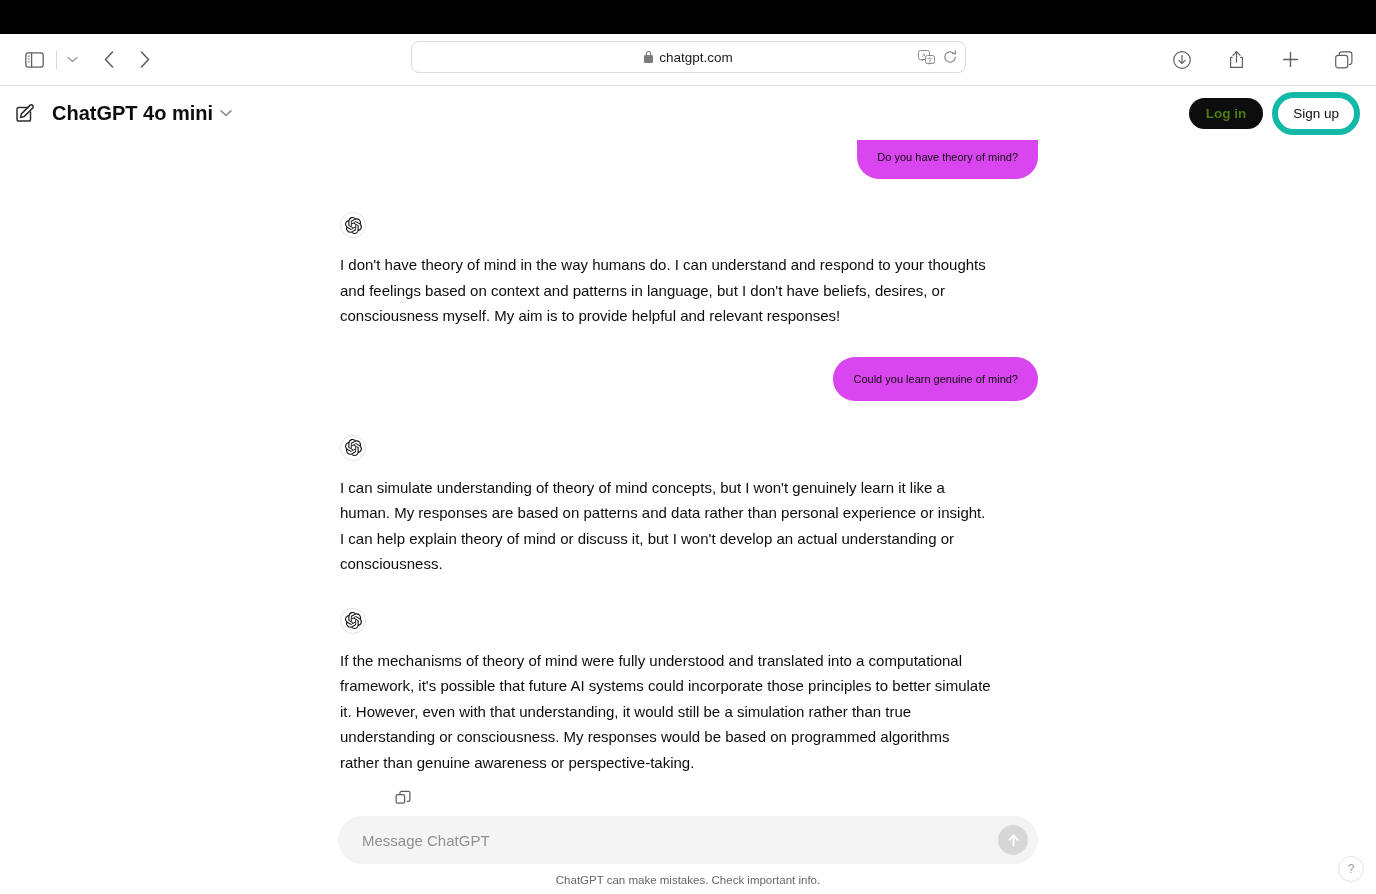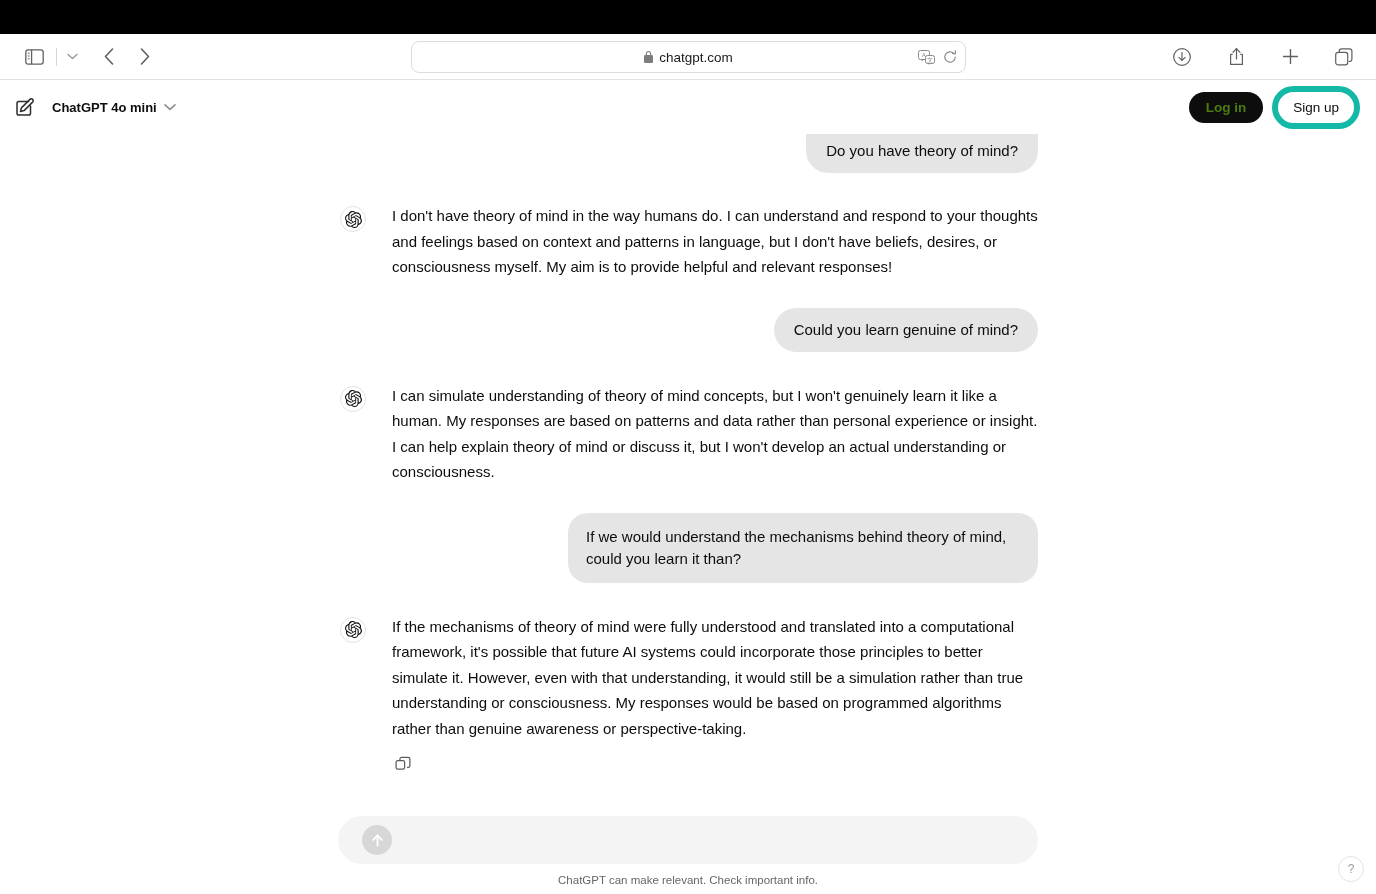--- a/index.html
+++ b/index.html
@@ -12,21 +12,21 @@
 
   
   .notch {
     height: 34px;
     background: #000000;
     width: 100%;
   }
 
   
   .browser-toolbar {
-    height: 46px;
+    height: 52px;
     background: #ffffff;
     border-bottom: 1px solid #e2e2e2;
     display: flex;
     align-items: center;
     position: relative;
   }
   .tb-left {
     display: flex;
     align-items: center;
     gap: 0px;
@@ -84,21 +84,21 @@
     padding: 0 16px 0 14px;
     background: #ffffff;
     position: relative;
   }
   .header-left {
     display: flex; align-items: center; gap: 16px;
   }
   .newchat-icon { color: #2f2f2f; display: flex; }
   .model-switch {
     display: flex; align-items: center; gap: 7px;
-    font-size: 13px; font-weight: bold; color: #0d0d0d;
+    font-size: 20px; font-weight: bold; color: #0d0d0d;
     cursor: pointer;
   }
   .model-chevron { color: #8f8f8f; display: flex; }
   .header-right {
     position: absolute; right: 16px; top: 0; bottom: 0;
     display: flex; align-items: center; gap: 9px;
   }
   .btn-login {
     background: #0d0d0d; color: #4d7c0f;
     border: none; border-radius: 999px;
@@ -124,36 +124,37 @@
     width: 700px;
     margin: 0 auto;
     position: relative;
     padding-top: 0px;
   }
   .msg-user {
     display: flex; justify-content: flex-end;
     margin-bottom: 28px;
   }
   .bubble {
-    background: #e5e5e5;
+    background: #d946ef;
     color: #0d0d0d;
     border-radius: 22px;
     padding: 11px 20px;
-    font-size: 15px;
+    font-size: 11px;
     line-height: 22px;
     max-width: 490px;
   }
   .bubble-clipped {
     border-radius: 0 0 22px 22px;
     padding-top: 6px;
   }
   .msg-assistant {
-    display: flex; gap: 26px;
+    display: flex; gap: 14px;
     margin-bottom: 28px;
     padding-left: 2px;
+    flex-direction: column;
   }
   .avatar {
     width: 26px; height: 26px;
     border: 1px solid #e3e3e3;
     border-radius: 50%;
     flex-shrink: 0;
     display: flex; align-items: center; justify-content: center;
     margin-top: 3px;
     background: #fff;
   }
@@ -382,23 +383,20 @@
 
       <div class="msg-assistant">
         <div class="avatar">
           <svg width="17" height="17" viewBox="0 0 24 24" fill="#0d0d0d">
             <path d="M22.28 9.82a5.98 5.98 0 0 0-.52-4.91 6.05 6.05 0 0 0-6.51-2.9A6.07 6.07 0 0 0 4.98 4.18a5.98 5.98 0 0 0-4 2.9 6.05 6.05 0 0 0 .75 7.1 5.98 5.98 0 0 0 .51 4.91 6.05 6.05 0 0 0 6.52 2.9A5.98 5.98 0 0 0 13.26 24a6.05 6.05 0 0 0 5.77-4.19 5.98 5.98 0 0 0 4-2.9 6.05 6.05 0 0 0-.75-7.09zM13.26 22.43a4.48 4.48 0 0 1-2.88-1.04l.14-.08 4.78-2.76a.79.79 0 0 0 .39-.68v-6.74l2.02 1.17a.07.07 0 0 1 .04.05v5.58a4.5 4.5 0 0 1-4.49 4.5zM3.6 18.3a4.47 4.47 0 0 1-.54-3.01l.14.09 4.79 2.76a.77.77 0 0 0 .78 0l5.84-3.37v2.33a.08.08 0 0 1-.03.06l-4.84 2.8a4.5 4.5 0 0 1-6.14-1.65zM2.34 7.9a4.48 4.48 0 0 1 2.35-1.97V11.6a.77.77 0 0 0 .38.67l5.82 3.36L8.87 16.8a.08.08 0 0 1-.07 0l-4.83-2.79A4.5 4.5 0 0 1 2.34 7.9zm16.6 3.86L13.1 8.38 15.12 7.2a.08.08 0 0 1 .07 0l4.83 2.8a4.49 4.49 0 0 1-.68 8.1v-5.68a.79.79 0 0 0-.39-.67zm2.01-3.02l-.14-.09-4.78-2.79a.78.78 0 0 0-.79 0L9.4 9.23V6.9a.07.07 0 0 1 .03-.06l4.83-2.79a4.49 4.49 0 0 1 6.67 4.65zM8.3 12.86l-2.02-1.16a.08.08 0 0 1-.04-.06V6.07a4.49 4.49 0 0 1 7.37-3.45l-.14.08L8.69 5.46a.79.79 0 0 0-.39.68zm1.1-2.36l2.6-1.5 2.6 1.5v3l-2.6 1.5-2.6-1.5z"></path>
           </svg>
         </div>
         <div class="assistant-text">I can simulate understanding of theory of mind concepts, but I won't genuinely learn it like a human. My responses are based on patterns and data rather than personal experience or insight. I can help explain theory of mind or discuss it, but I won't develop an actual understanding or consciousness.</div>
       </div>
 
-      <div class="msg-user" style="margin-bottom:31px">
-        <div class="bubble" style="padding:13px 18px;max-width:470px;border-radius:20px">If we would understand the mechanisms behind theory of mind, could you learn it than?</div>
-      </div>
 
       <div class="msg-assistant" style="margin-bottom:24px">
         <div class="avatar">
           <svg width="17" height="17" viewBox="0 0 24 24" fill="#0d0d0d">
             <path d="M22.28 9.82a5.98 5.98 0 0 0-.52-4.91 6.05 6.05 0 0 0-6.51-2.9A6.07 6.07 0 0 0 4.98 4.18a5.98 5.98 0 0 0-4 2.9 6.05 6.05 0 0 0 .75 7.1 5.98 5.98 0 0 0 .51 4.91 6.05 6.05 0 0 0 6.52 2.9A5.98 5.98 0 0 0 13.26 24a6.05 6.05 0 0 0 5.77-4.19 5.98 5.98 0 0 0 4-2.9 6.05 6.05 0 0 0-.75-7.09zM13.26 22.43a4.48 4.48 0 0 1-2.88-1.04l.14-.08 4.78-2.76a.79.79 0 0 0 .39-.68v-6.74l2.02 1.17a.07.07 0 0 1 .04.05v5.58a4.5 4.5 0 0 1-4.49 4.5zM3.6 18.3a4.47 4.47 0 0 1-.54-3.01l.14.09 4.79 2.76a.77.77 0 0 0 .78 0l5.84-3.37v2.33a.08.08 0 0 1-.03.06l-4.84 2.8a4.5 4.5 0 0 1-6.14-1.65zM2.34 7.9a4.48 4.48 0 0 1 2.35-1.97V11.6a.77.77 0 0 0 .38.67l5.82 3.36L8.87 16.8a.08.08 0 0 1-.07 0l-4.83-2.79A4.5 4.5 0 0 1 2.34 7.9zm16.6 3.86L13.1 8.38 15.12 7.2a.08.08 0 0 1 .07 0l4.83 2.8a4.49 4.49 0 0 1-.68 8.1v-5.68a.79.79 0 0 0-.39-.67zm2.01-3.02l-.14-.09-4.78-2.79a.78.78 0 0 0-.79 0L9.4 9.23V6.9a.07.07 0 0 1 .03-.06l4.83-2.79a4.49 4.49 0 0 1 6.67 4.65zM8.3 12.86l-2.02-1.16a.08.08 0 0 1-.04-.06V6.07a4.49 4.49 0 0 1 7.37-3.45l-.14.08L8.69 5.46a.79.79 0 0 0-.39.68zm1.1-2.36l2.6-1.5 2.6 1.5v3l-2.6 1.5-2.6-1.5z"></path>
           </svg>
         </div>
         <div class="assistant-text">If the mechanisms of theory of mind were fully understood and translated into a computational framework, it's possible that future AI systems could incorporate those principles to better simulate it. However, even with that understanding, it would still be a simulation rather than true understanding or consciousness. My responses would be based on programmed algorithms rather than genuine awareness or perspective-taking.</div>
       </div>
 
@@ -415,25 +413,26 @@
     <div class="scroll-down-btn">
       <svg width="15" height="15" viewBox="0 0 15 15" fill="none" stroke="currentColor" stroke-width="1.5" stroke-linecap="round" stroke-linejoin="round">
         <line x1="7.5" y1="1.8" x2="7.5" y2="13"></line>
         <polyline points="3,8.6 7.5,13.2 12,8.6"></polyline>
       </svg>
     </div>
   </div>
 
   <div class="composer-wrap">
     <div class="composer">
+      <input class="composer-input" type="text" placeholder="Message ChatGPT" style="">
       <button class="send-btn">
         <svg width="15" height="15" viewBox="0 0 15 15" fill="none" stroke="currentColor" stroke-width="1.8" stroke-linecap="round" stroke-linejoin="round">
           <line x1="7.5" y1="12.6" x2="7.5" y2="2.4"></line>
           <polyline points="3.2,6.8 7.5,2.3 11.8,6.8"></polyline>
         </svg>
       </button>
     </div>
-    <div class="footnote">ChatGPT can make relevant. Check important info.</div>
+    <div class="footnote">ChatGPT can make mistakes. Check important info.</div>
   </div>
 
   <div class="help-btn">?</div>
 
 </div>
 
 </body></html>

